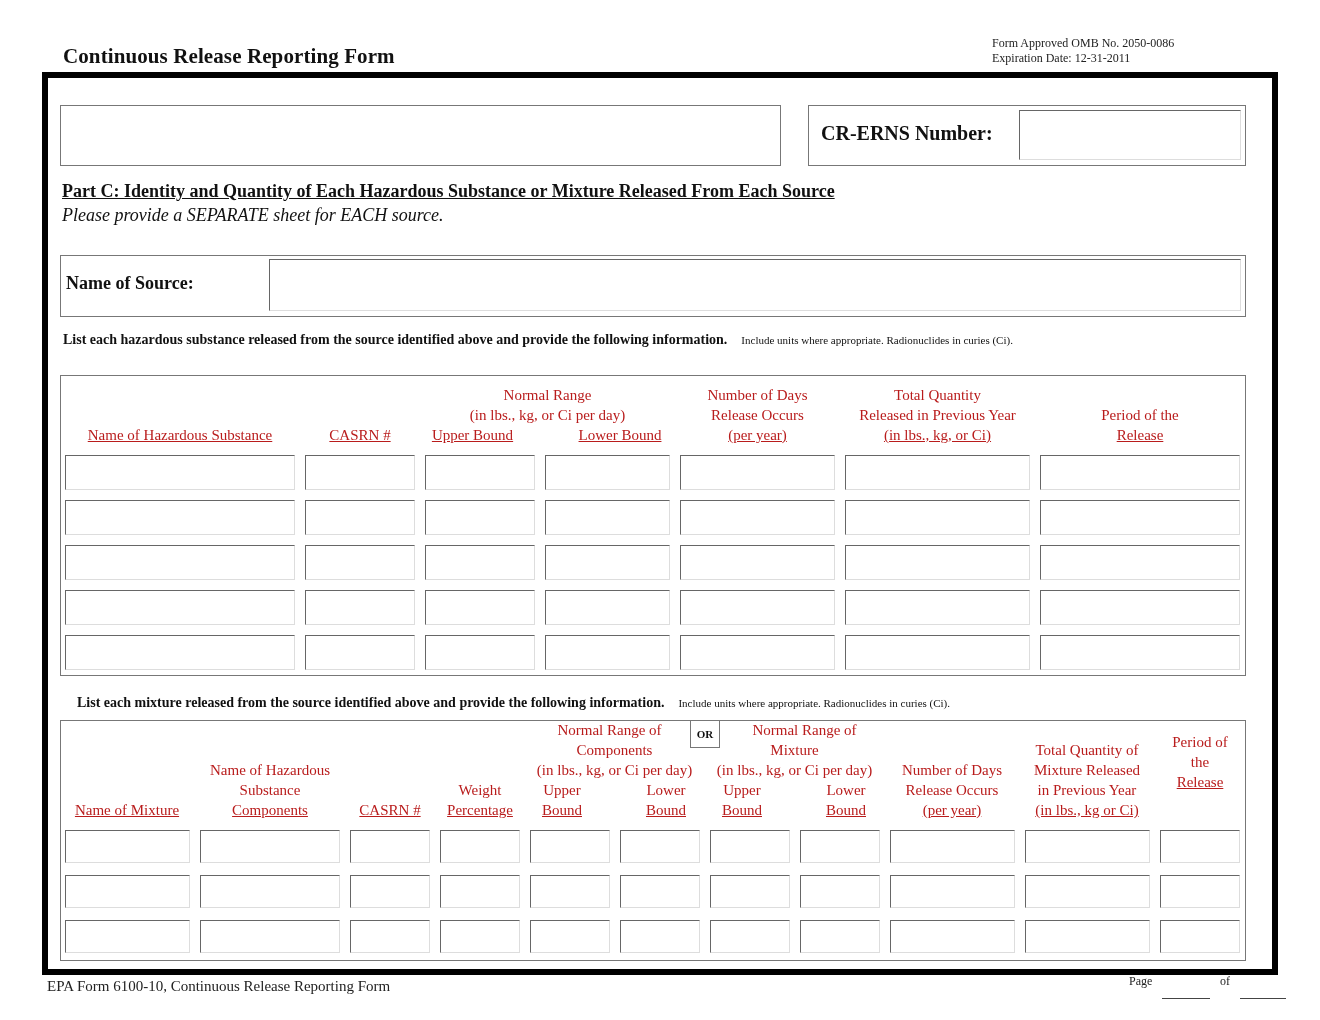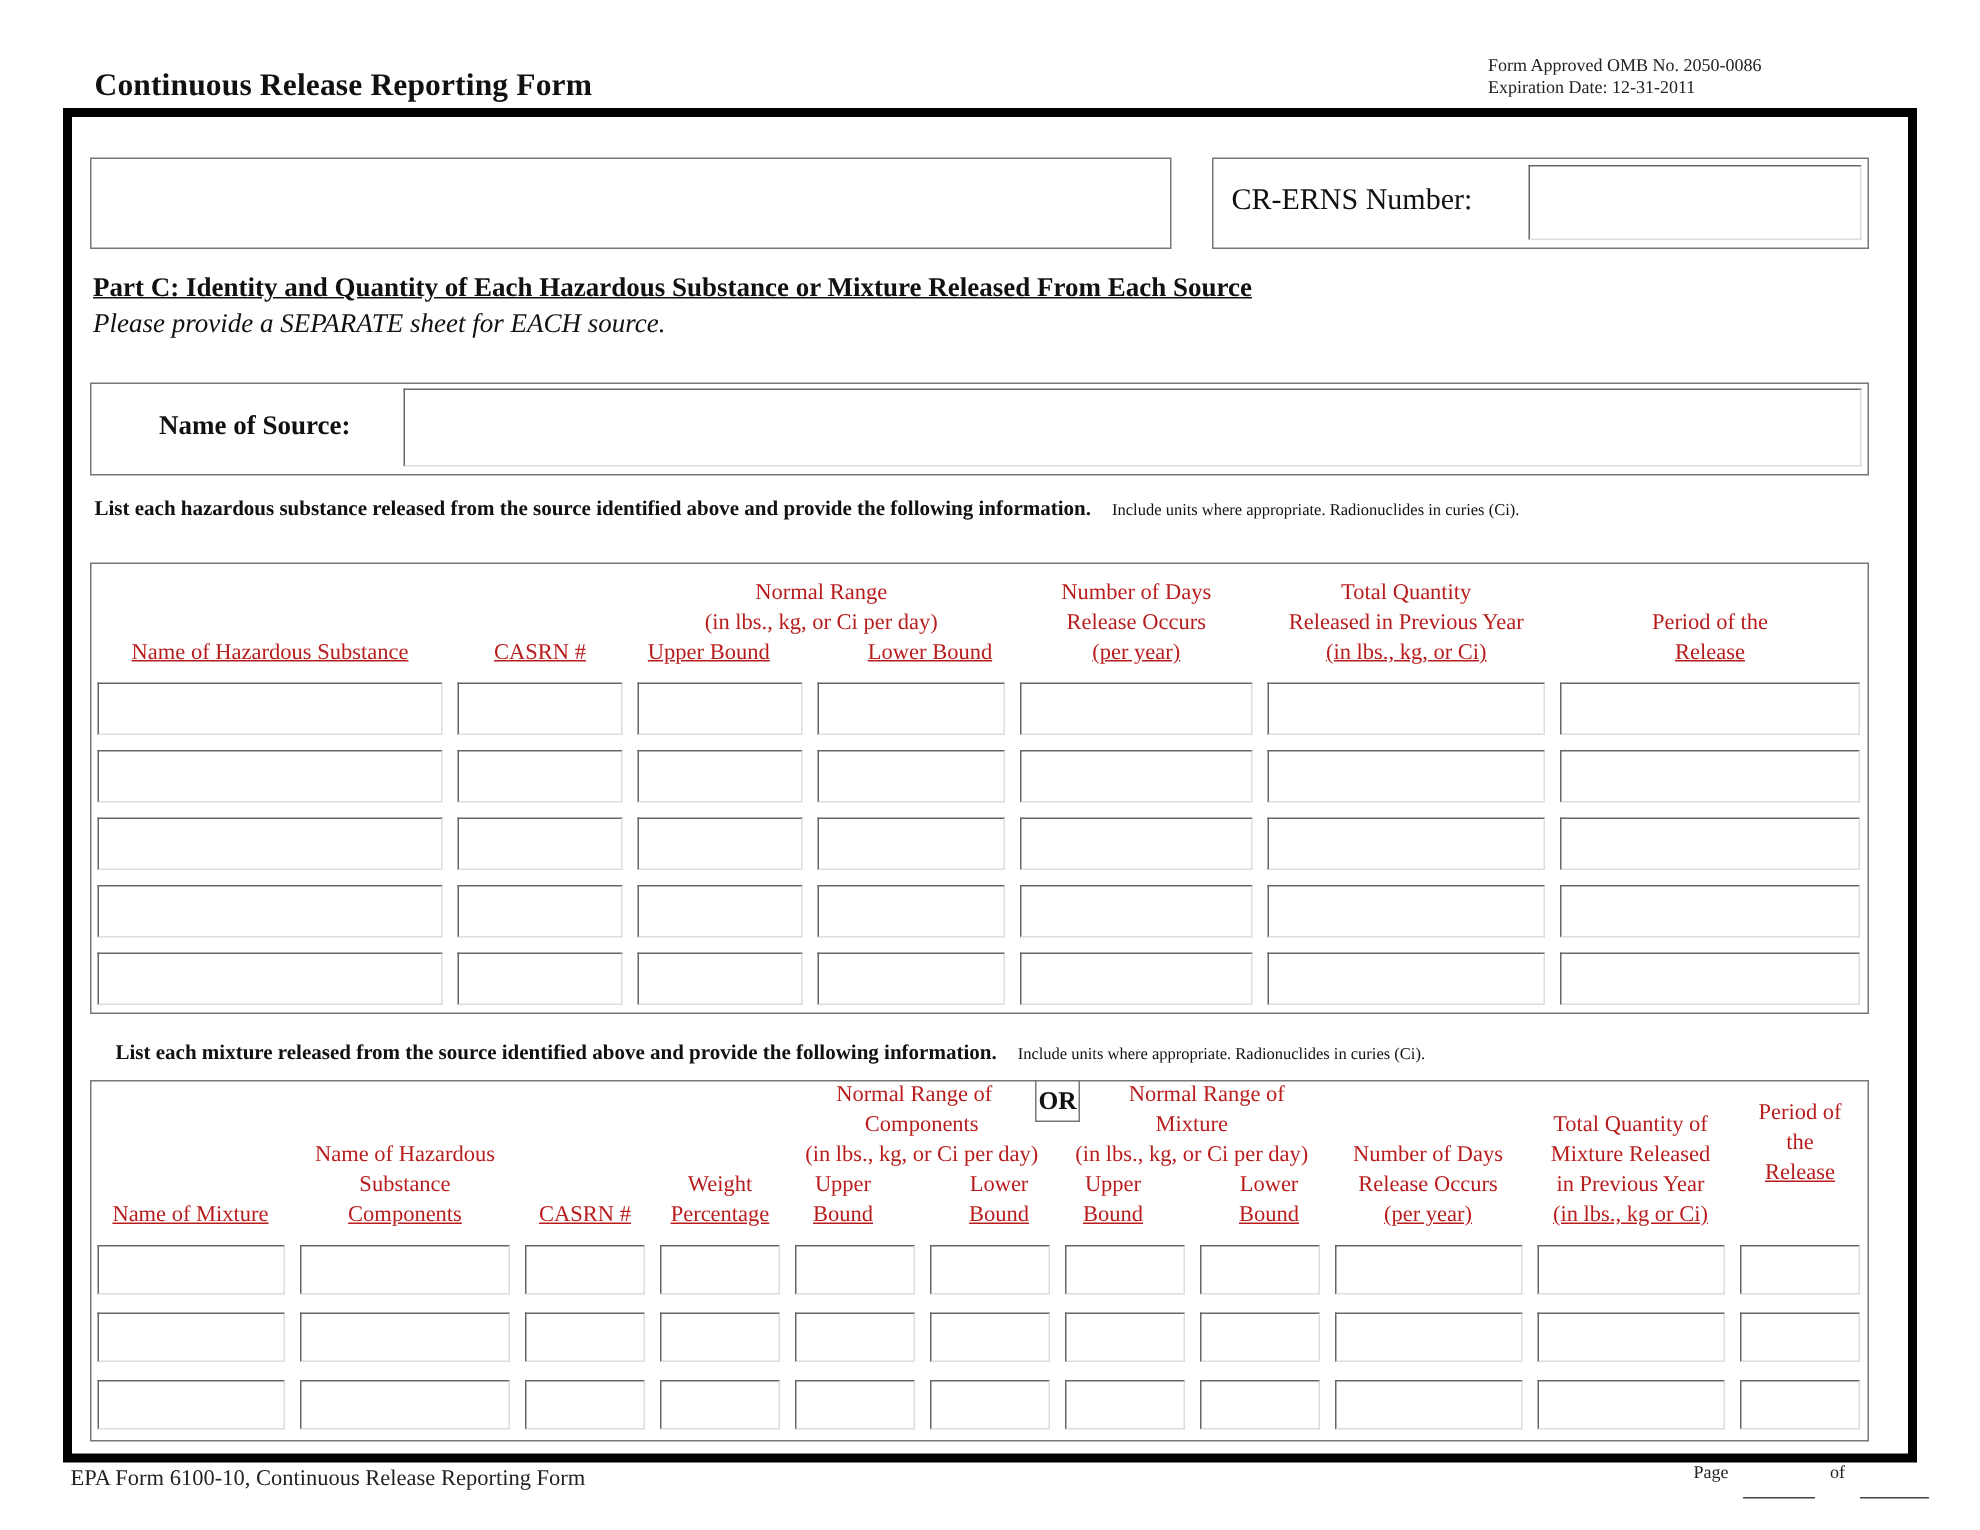--- a/index.html
+++ b/index.html
@@ -6,29 +6,29 @@
   body { width: 1320px; height: 1020px; position: relative; overflow: hidden;
          font-family: "Liberation Serif", "DejaVu Serif", serif; color: #111; }
   .abs { position: absolute; }
   .title { left: 63px; top: 44px; font-size: 21px; font-weight: bold; letter-spacing: 0.1px; }
   .omb { left: 992px; top: 36px; font-size: 12px; line-height: 15px; color: #222; }
   .frame { left: 42px; top: 72px; width: 1224px; height: 891px; border: 6px solid #000; }
   .box { border: 1px solid #777; background: #fff; }
   .inset { border-top: 1px solid #666; border-left: 1px solid #666; border-right: 1px solid #ddd; border-bottom: 1px solid #ddd; background: #fff; box-sizing: border-box; }
   .section-title { left: 63px; top: 106px; font-size: 20px; font-weight: bold; line-height: 26px; }
   .section-title .cont { padding-left: 141px; display: block; }
-  .crerns-label { left: 821px; top: 122px; font-size: 20px; font-weight: normal; }
+  .crerns-label { left: 821px; top: 122px; font-size: 20px; font-weight: bold; }
   .partc { left: 62px; top: 181px; font-size: 18px; font-weight: bold; text-decoration: underline; }
   .partc-sub { left: 62px; top: 205px; font-size: 18px; font-style: italic; }
-  .source-label { left: 66px; top: 273px; font-size: 18px; font-weight: bold; margin-left: 40px; }
+  .source-label { left: 66px; top: 273px; font-size: 18px; font-weight: bold; }
   .instr { font-size: 14px; font-weight: bold; }
   .instr-small { font-size: 11px; font-weight: normal; margin-left: 14px; }
   .hdr { font-size: 15px; line-height: 20px; text-align: center; color: #b91c1c; }
   .u { text-decoration: underline; }
-  .orbox { left: 690px; top: 720px; width: 28px; height: 26px; border: 1px solid #777; font-size: 17px; font-weight: bold; text-align: center; line-height: 26px; background: #fff; }
+  .orbox { left: 690px; top: 720px; width: 28px; height: 26px; border: 1px solid #777; font-size: 11px; font-weight: bold; text-align: center; line-height: 26px; background: #fff; }
   .footer { left: 47px; top: 978px; font-size: 15px; color: #222; }
   .pagelbl { top: 974px; font-size: 12px; color: #222; }
   .pageline { top: 998px; height: 0; border-top: 1px solid #444; }
 </style>
 </head>
 <body>
 
 <div class="abs title">Continuous Release Reporting Form</div>
 <div class="abs omb">
   <div>Form Approved OMB No. 2050-0086</div>

